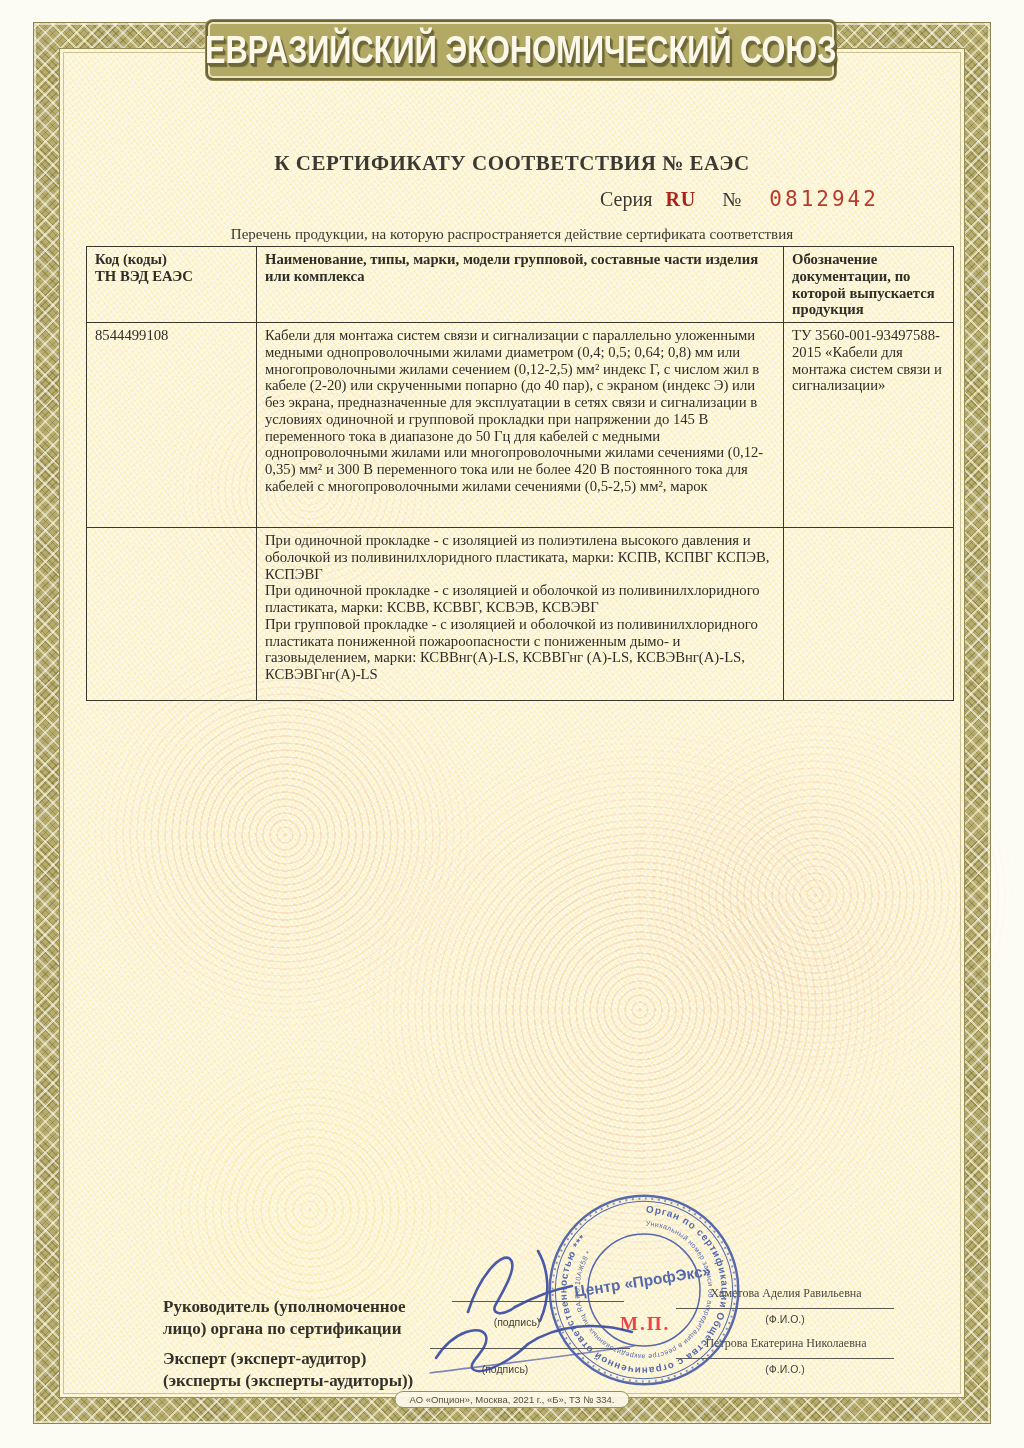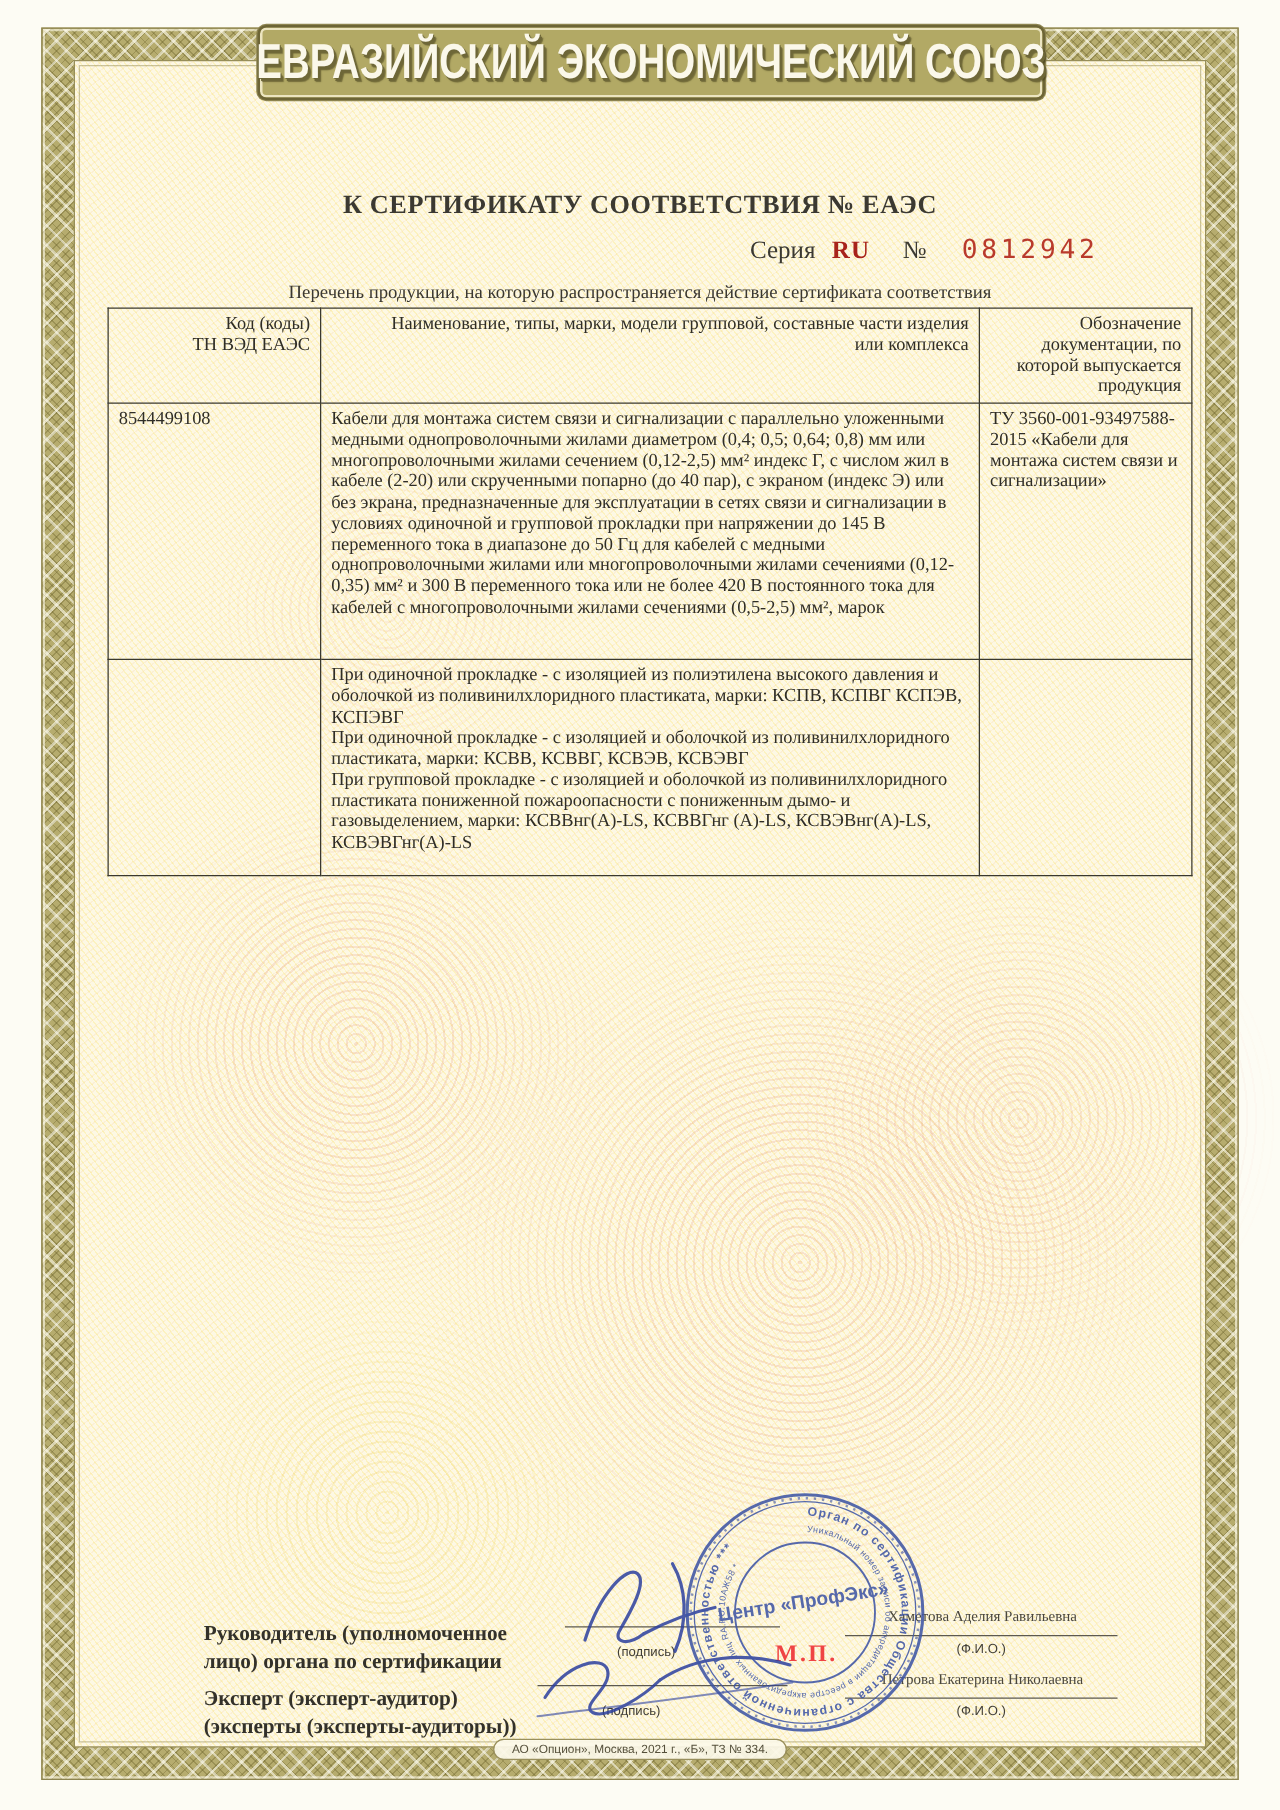--- a/index.html
+++ b/index.html
@@ -60,21 +60,21 @@
   .series-row{position:absolute;left:600px;top:187px;display:flex;align-items:baseline;font-size:20px;color:#3b3932;z-index:2;}
   .series-value{color:#a8231b;font-weight:bold;margin-left:13px;letter-spacing:1px;}
   .number-sign{margin-left:26px;}
   .form-number{color:#b93a2c;margin-left:28px;font-family:"DejaVu Sans Mono","Liberation Mono",monospace;font-size:21px;letter-spacing:3px;}
 
   .intro{position:absolute;left:0;top:226px;width:100%;text-align:center;font-size:15px;color:#3b3831;z-index:2;}
 
   table.products{position:absolute;left:86px;top:246px;width:867px;border-collapse:collapse;z-index:2;
     font-size:14.7px;line-height:1.14;color:#2f2d26;table-layout:fixed;}
   table.products th, table.products td{border:1.4px solid #3a382e;vertical-align:top;padding:4px 8px;}
-  table.products th{font-weight:normal;text-align:right;white-space:pre-line;height:60px;}
+  table.products th{font-weight:bold;text-align:left;white-space:pre-line;height:60px;}
   td.cell-desc{text-align:left;}
   .preline{white-space:pre-line;}
 
   
   .sig-label{position:absolute;font-size:17px;font-weight:bold;color:#33312a;line-height:1.32;white-space:pre-line;z-index:2;}
   .sig-line{position:absolute;border-bottom:1.2px solid #5c5950;z-index:2;}
   .sig-caption{position:absolute;text-align:center;font-family:"Liberation Sans","DejaVu Sans",sans-serif;font-size:10.5px;color:#413e36;z-index:2;}
   .person-name{position:absolute;text-align:center;font-size:12px;color:#4a473e;z-index:2;}
   .mp{position:absolute;left:620px;top:1313px;font-size:19px;font-weight:bold;letter-spacing:2px;color:#ef4444;z-index:4;}
 

